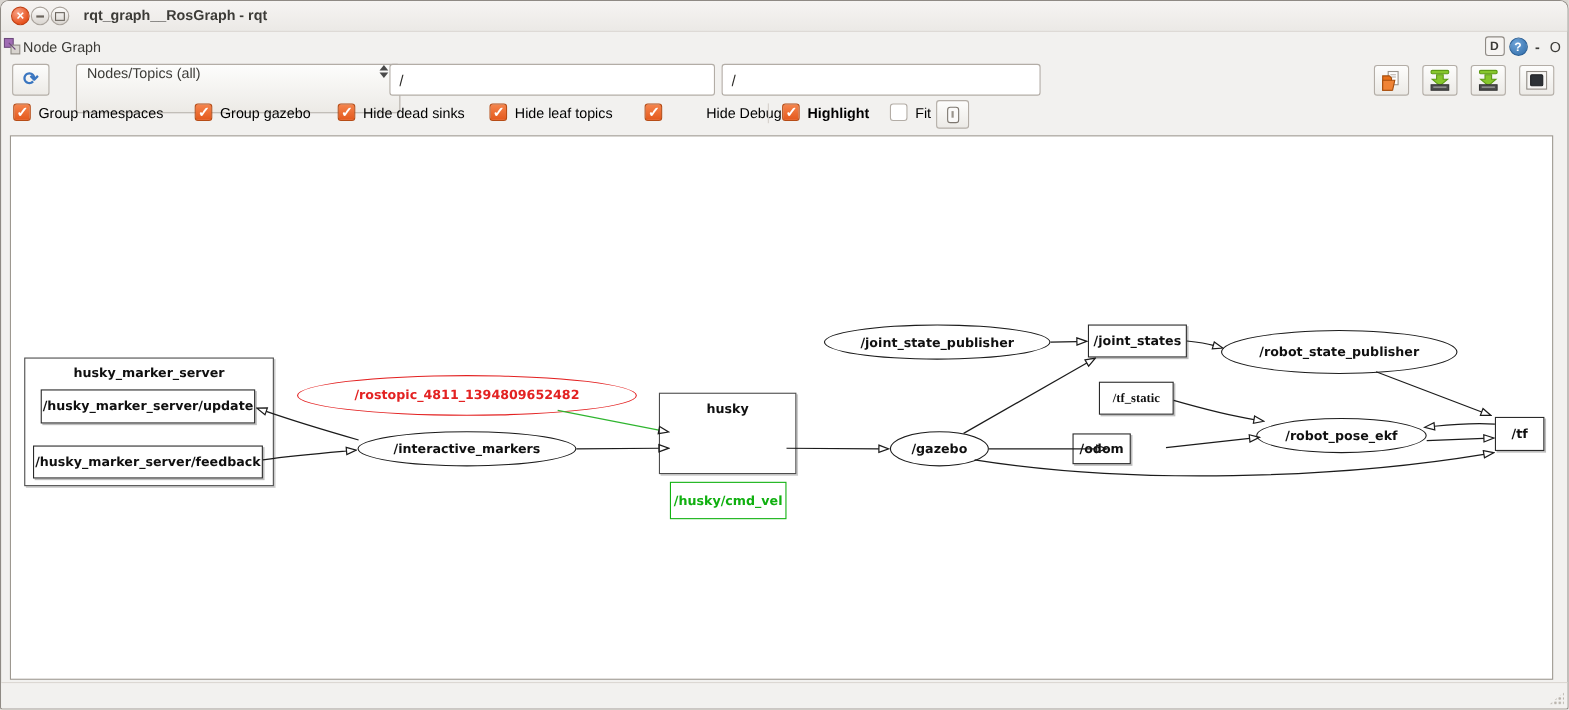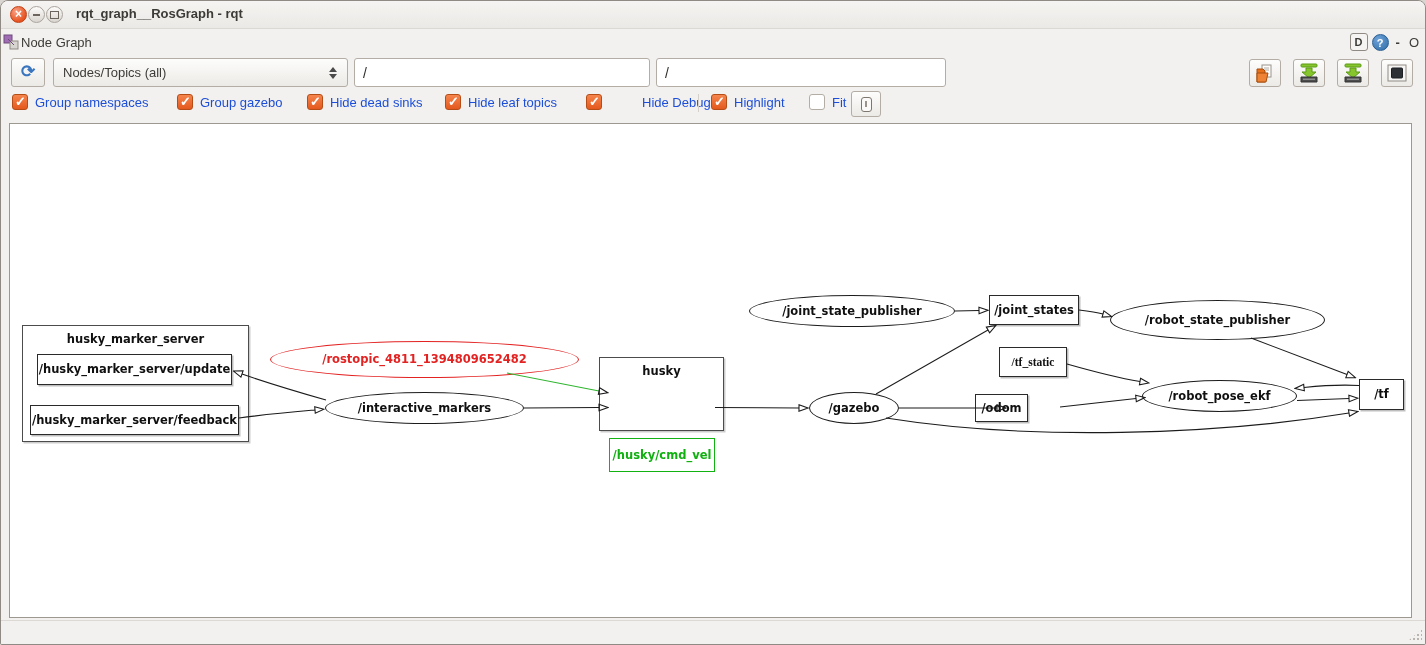--- a/index.html
+++ b/index.html
@@ -32,40 +32,40 @@
   .dockbtn-d { width:18px; height:18px; border:1px solid #8f8a84; border-radius:3px; background:#f6f4f2;
     font-size:11px; font-weight:bold; color:#3c3b37; text-align:center; line-height:16px; }
   .dockbtn-help { width:17px; height:17px; border-radius:50%; background:radial-gradient(circle at 35% 30%, #6ea3d8, #2f6ca8);
     color:#fff; font-size:11px; font-weight:bold; text-align:center; line-height:17px; border:1px solid #2a5f95; }
   .dockbtn-min { font-size:13px; font-weight:bold; color:#3c3b37; padding:0 3px; }
   .dockbtn-close { font-size:13px; color:#3c3b37; padding:0 2px; }
   
   .btn { background:linear-gradient(#fdfdfc,#eceae6); border:1px solid #b3ada6; border-radius:3px; }
   .refresh-btn { position:absolute; left:10px; top:57px; width:34px; height:29px;
     font-size:17px; font-weight:bold; color:#3a76c0; text-align:center; line-height:26px; }
-  .graph-type { position:absolute; left:52px; top:57px; width:295px; height:29px; display:flex; align-items:center; }
+  .graph-type { position:absolute; left:68px; top:57px; width:295px; height:45px; display:flex; }
   .graph-type .val { font-size:13px; color:#3c3b37; padding-left:9px; flex:1; }
   .spin { display:flex; flex-direction:column; align-items:center; margin-right:10px; gap:2px; }
   .spin i { display:block; width:0; height:0; border-left:4px solid transparent; border-right:4px solid transparent; }
   .spin .up { border-bottom:5px solid #4a4a4a; }
   .spin .dn { border-top:5px solid #4a4a4a; }
   .filter-input { position:absolute; top:57px; height:29px; background:#fff; border:1px solid #b3ada6;
     border-radius:3px; font-size:14px; color:#2e2d2a; padding-left:8px; font-family:"Liberation Sans",sans-serif; }
   .filter-input.f1 { left:353px; width:296px; }
   .filter-input.f2 { left:655px; width:290px; }
   .iconbtn { position:absolute; top:58px; width:32px; height:28px; display:flex; align-items:center; justify-content:center; }
   
   .filterrow { position:absolute; left:0; top:90px; right:0; height:28px; }
   .cbitem { position:absolute; top:3px; display:flex; align-items:center; gap:7px; }
   .checkbox { width:16px; height:16px; border-radius:3px; position:relative; }
   .checkbox[data-checked="false"] { background:#fff; border:1px solid #b3ada6; }
   .checkbox[data-checked="true"] { background:linear-gradient(#f5854d,#e4591d); border:1px solid #b64c16; }
   .checkbox[data-checked="true"]::after { content:"✓"; position:absolute; left:2px; top:-1px;
     color:#fff; font-size:13px; font-weight:bold; }
-  .cblabel { font-size:13px; color:#1d4ed8;text-align:center; }
+  .cblabel { font-size:13px; color:#000000;text-align:center; }
   .vsep { position:absolute; left:697px; top:3px; width:1px; height:18px; background:#d5d0ca; }
   .fit-btn { position:absolute; left:850px; top:0px; width:30px; height:26px; display:flex; align-items:center; justify-content:center; }
   .fit-glyph { width:11px; height:15px; border:1.5px solid #7d776f; border-radius:3px; background:#fbfaf9; position:relative; }
   .fit-glyph::after{ content:""; position:absolute; left:3px; top:3px; width:2px; height:6px; background:#9a948c; }
   
   .canvas { position:absolute; left:8px; top:122px; width:1403px; height:495px; background:#fff;
     border:1px solid #9d9890; }
   .gnode { position:absolute; background:#fff; font-family:"DejaVu Sans",sans-serif; font-weight:bold;
     font-size:11.5px; color:#101010; text-align:center; white-space:nowrap; }
   .ellipse { border:1px solid #1c1c1c; border-radius:50%; }
@@ -170,21 +170,21 @@
     </div>
     <div class="cbitem" style="left:444px;">
       <span class="checkbox" data-checked="true"></span>
       <span class="cblabel">Hide leaf topics</span>
     </div>
     <div class="cbitem" style="left:585px;gap:40px;">
       <span class="checkbox" data-checked="true"></span>
       <span class="cblabel">Hide Debug</span>
     </div>
     <div class="vsep"></div>
-    <div class="cbitem" style="left:710px;">
+    <div class="cbitem" style="left:710px;font-weight:bold;">
       <span class="checkbox" data-checked="true"></span>
       <span class="cblabel">Highlight</span>
     </div>
     <div class="cbitem" style="left:808px;">
       <span class="checkbox" data-checked="false"></span>
       <span class="cblabel">Fit</span>
     </div>
     <div class="fit-btn btn">
       <span class="fit-glyph"></span>
     </div>

